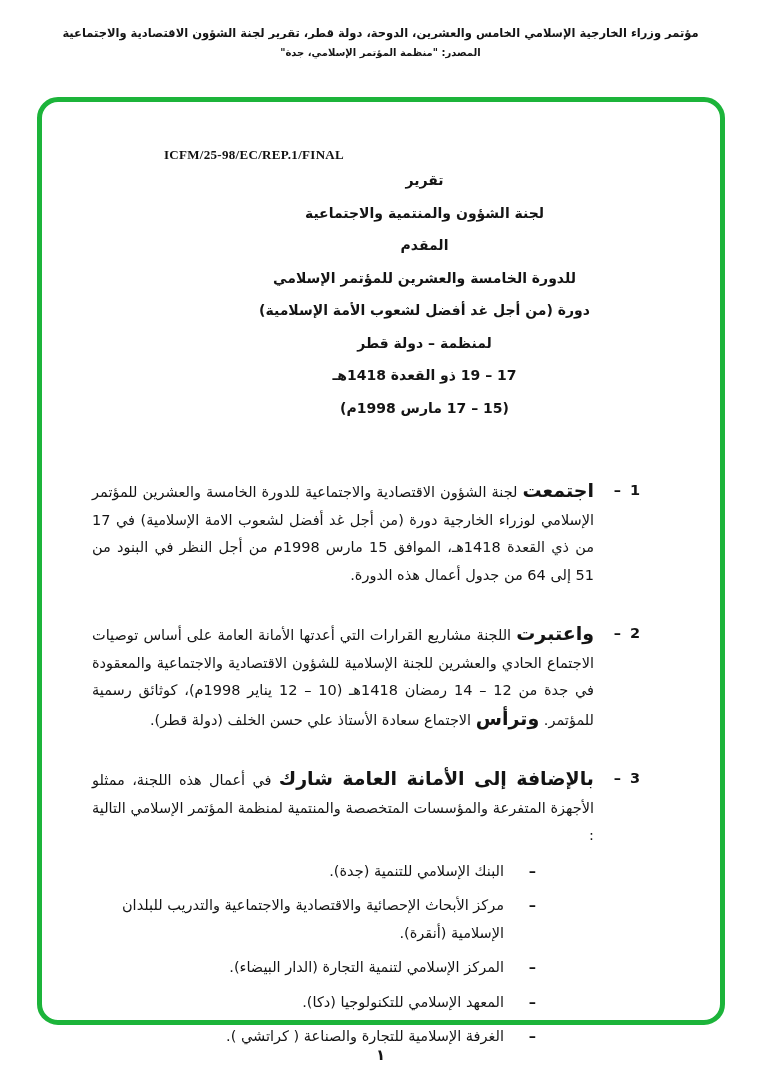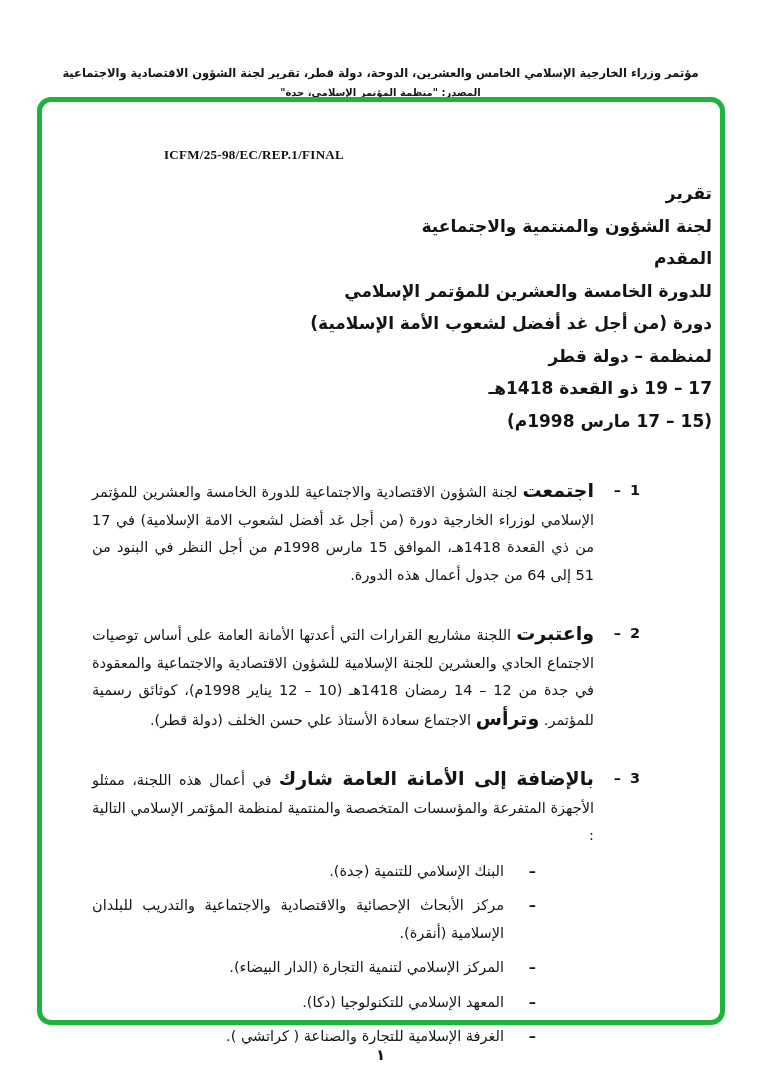--- a/index.html
+++ b/index.html
@@ -12,46 +12,46 @@
     margin:0 auto;
     background:#ffffff;
     color:var(--ink);
     font-family:"DejaVu Sans", sans-serif;
     overflow:hidden;
   }
 
   
   .top-header {
     position:absolute; top:26px; left:0; right:0;
-    text-align:center; direction:rtl;margin-top:40px;
+    text-align:center; direction:rtl;
   }
   .top-header .h1 { font-size:11.5px; font-weight:bold; letter-spacing:0; }
   .top-header .h2 { font-size:10px;  font-weight:bold; margin-top:7px; }
 
   
   .green-box {
     position:absolute;
     left:37px; top:97px; width:688px; height:928px;
     border:5px solid var(--green);
-    border-radius:14px;
+    border-radius:21px;
     background:#ffffff;
   }
 
   .doc-ref {
     position:absolute; left:122px; top:45px;
     font-family:"Liberation Serif", serif;
     font-weight:bold; font-size:13px;
     letter-spacing:0.3px;
     color:#111;
   }
 
   .title-block {
-    position:absolute; top:75px; left:95px; right:8px;
-    direction:rtl;
-    font-weight:bold; font-size:17px; line-height:32.5px;
+    position:absolute; top:62px; left:95px; right:8px;
+    text-align:center; direction:rtl;
+    font-weight:bold; font-size:14px; line-height:32.5px;
   }
 
   .paras {
     position:absolute; top:375px; left:50px; right:80px;
     direction:rtl;
     font-size:14.5px; line-height:27.5px;
     text-align:justify;
   }
   .para { display:flex; gap:14px; margin-bottom:31px; }
   .marker {
@@ -61,21 +61,21 @@
   }
   .ptext { flex:1; }
   .ptext b { font-size:19px; }
 
   .list { margin-top:8px; }
   .li {
     display:flex; gap:18px;
     margin-right:58px; margin-bottom:7px;
   }
   .lidash { flex:0 0 14px; font-weight:bold; }
-  .li .txt { flex:1; }
+  .li .txt { flex:1; text-align:right; }
 
   .page-num {
     position:absolute; bottom:16px; left:0; right:0;
     text-align:center;
     font-size:15px; font-weight:bold;
   }
 </style>
 </head>
 <body>
 

